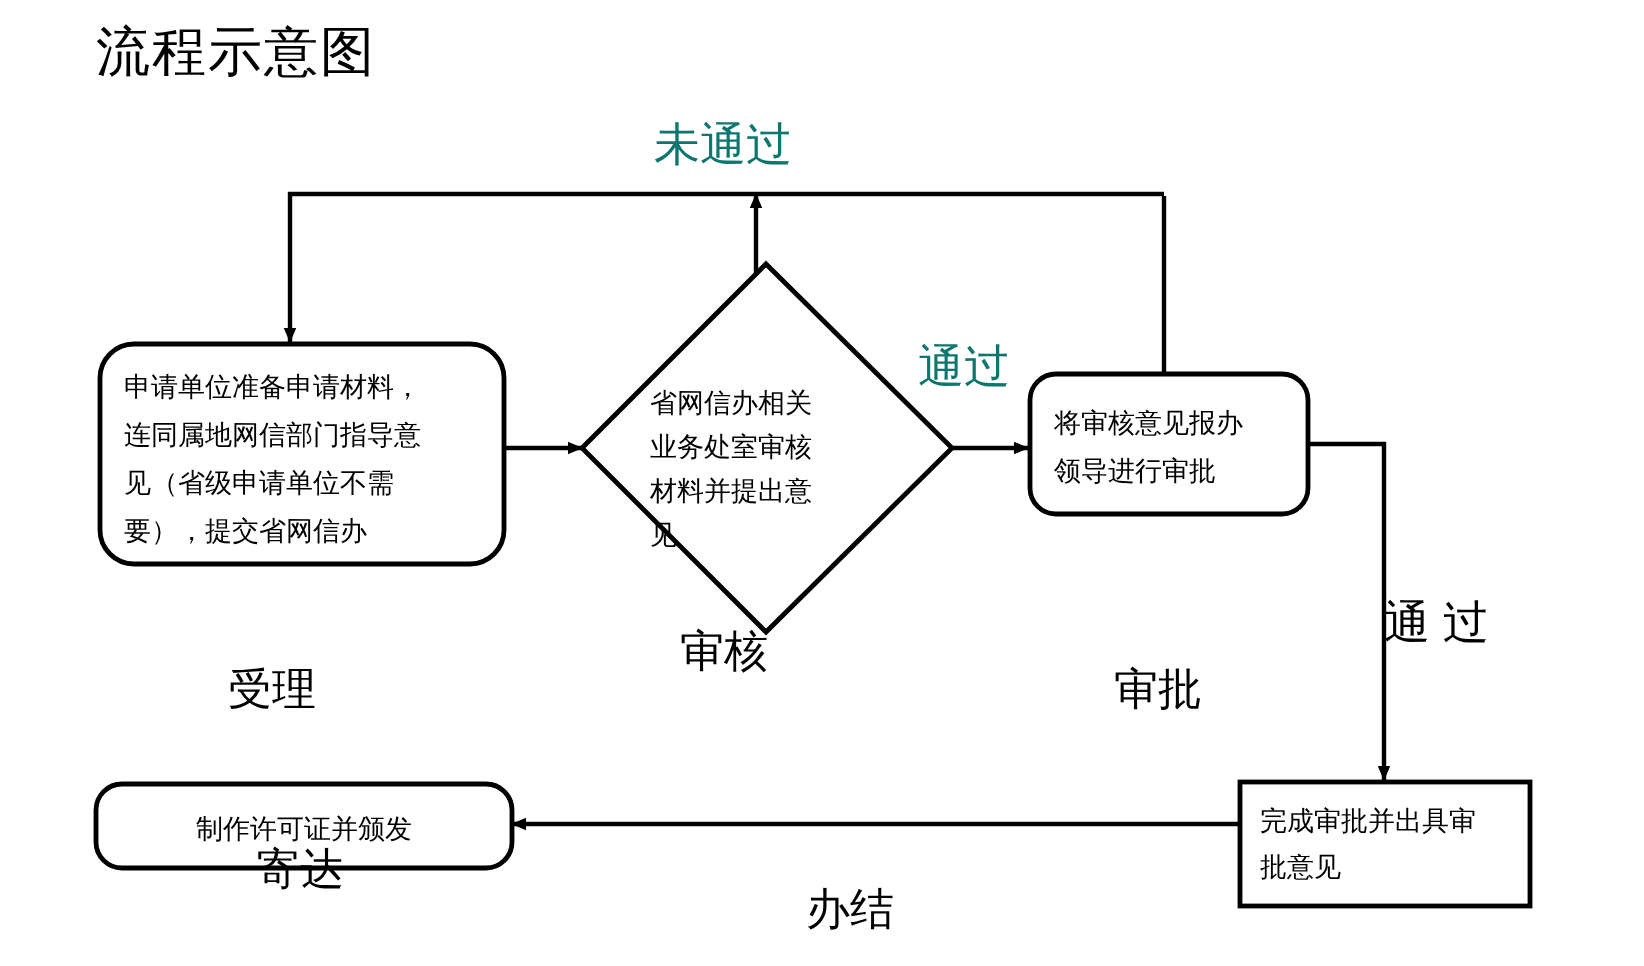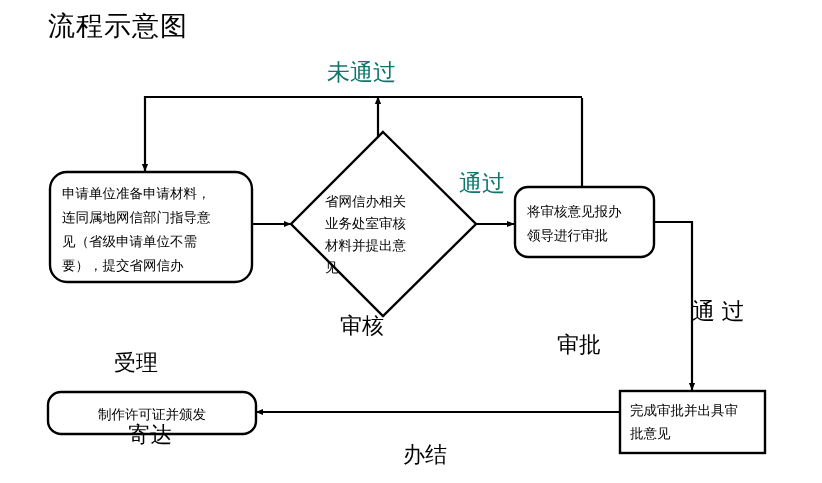--- a/index.html
+++ b/index.html
@@ -145,21 +145,21 @@
       <text class="node-text node-text-center" x="152" y="419">制作许可证并颁发</text>
     </g>
   </svg>
 
   <div class="edge-label" style="left:327px; top:57px;">未通过</div>
 
   <div class="edge-label" style="left:459px; top:168px;">通过</div>
 
   <div class="vert-label" style="left:656px; top:296px;margin-left:36px;">通 过</div>
 
-  <div class="stage-label" style="left:114px; top:348px;font-family:Liberation Mono, monospace;">受理</div>
+  <div class="stage-label" style="left:114px; top:330px;font-family:Liberation Mono, monospace;">受理</div>
 
   <div class="stage-label" style="left:340px; top:311px;">审核</div>
 
   <div class="stage-label" style="left:557px; top:330px;">审批</div>
 
   <div class="stage-label" style="left:128px; top:420px;">寄达</div>
 
   <div class="stage-label" style="left:390px; top:440px;margin-left:13px;">办结</div>
 
 </div>

